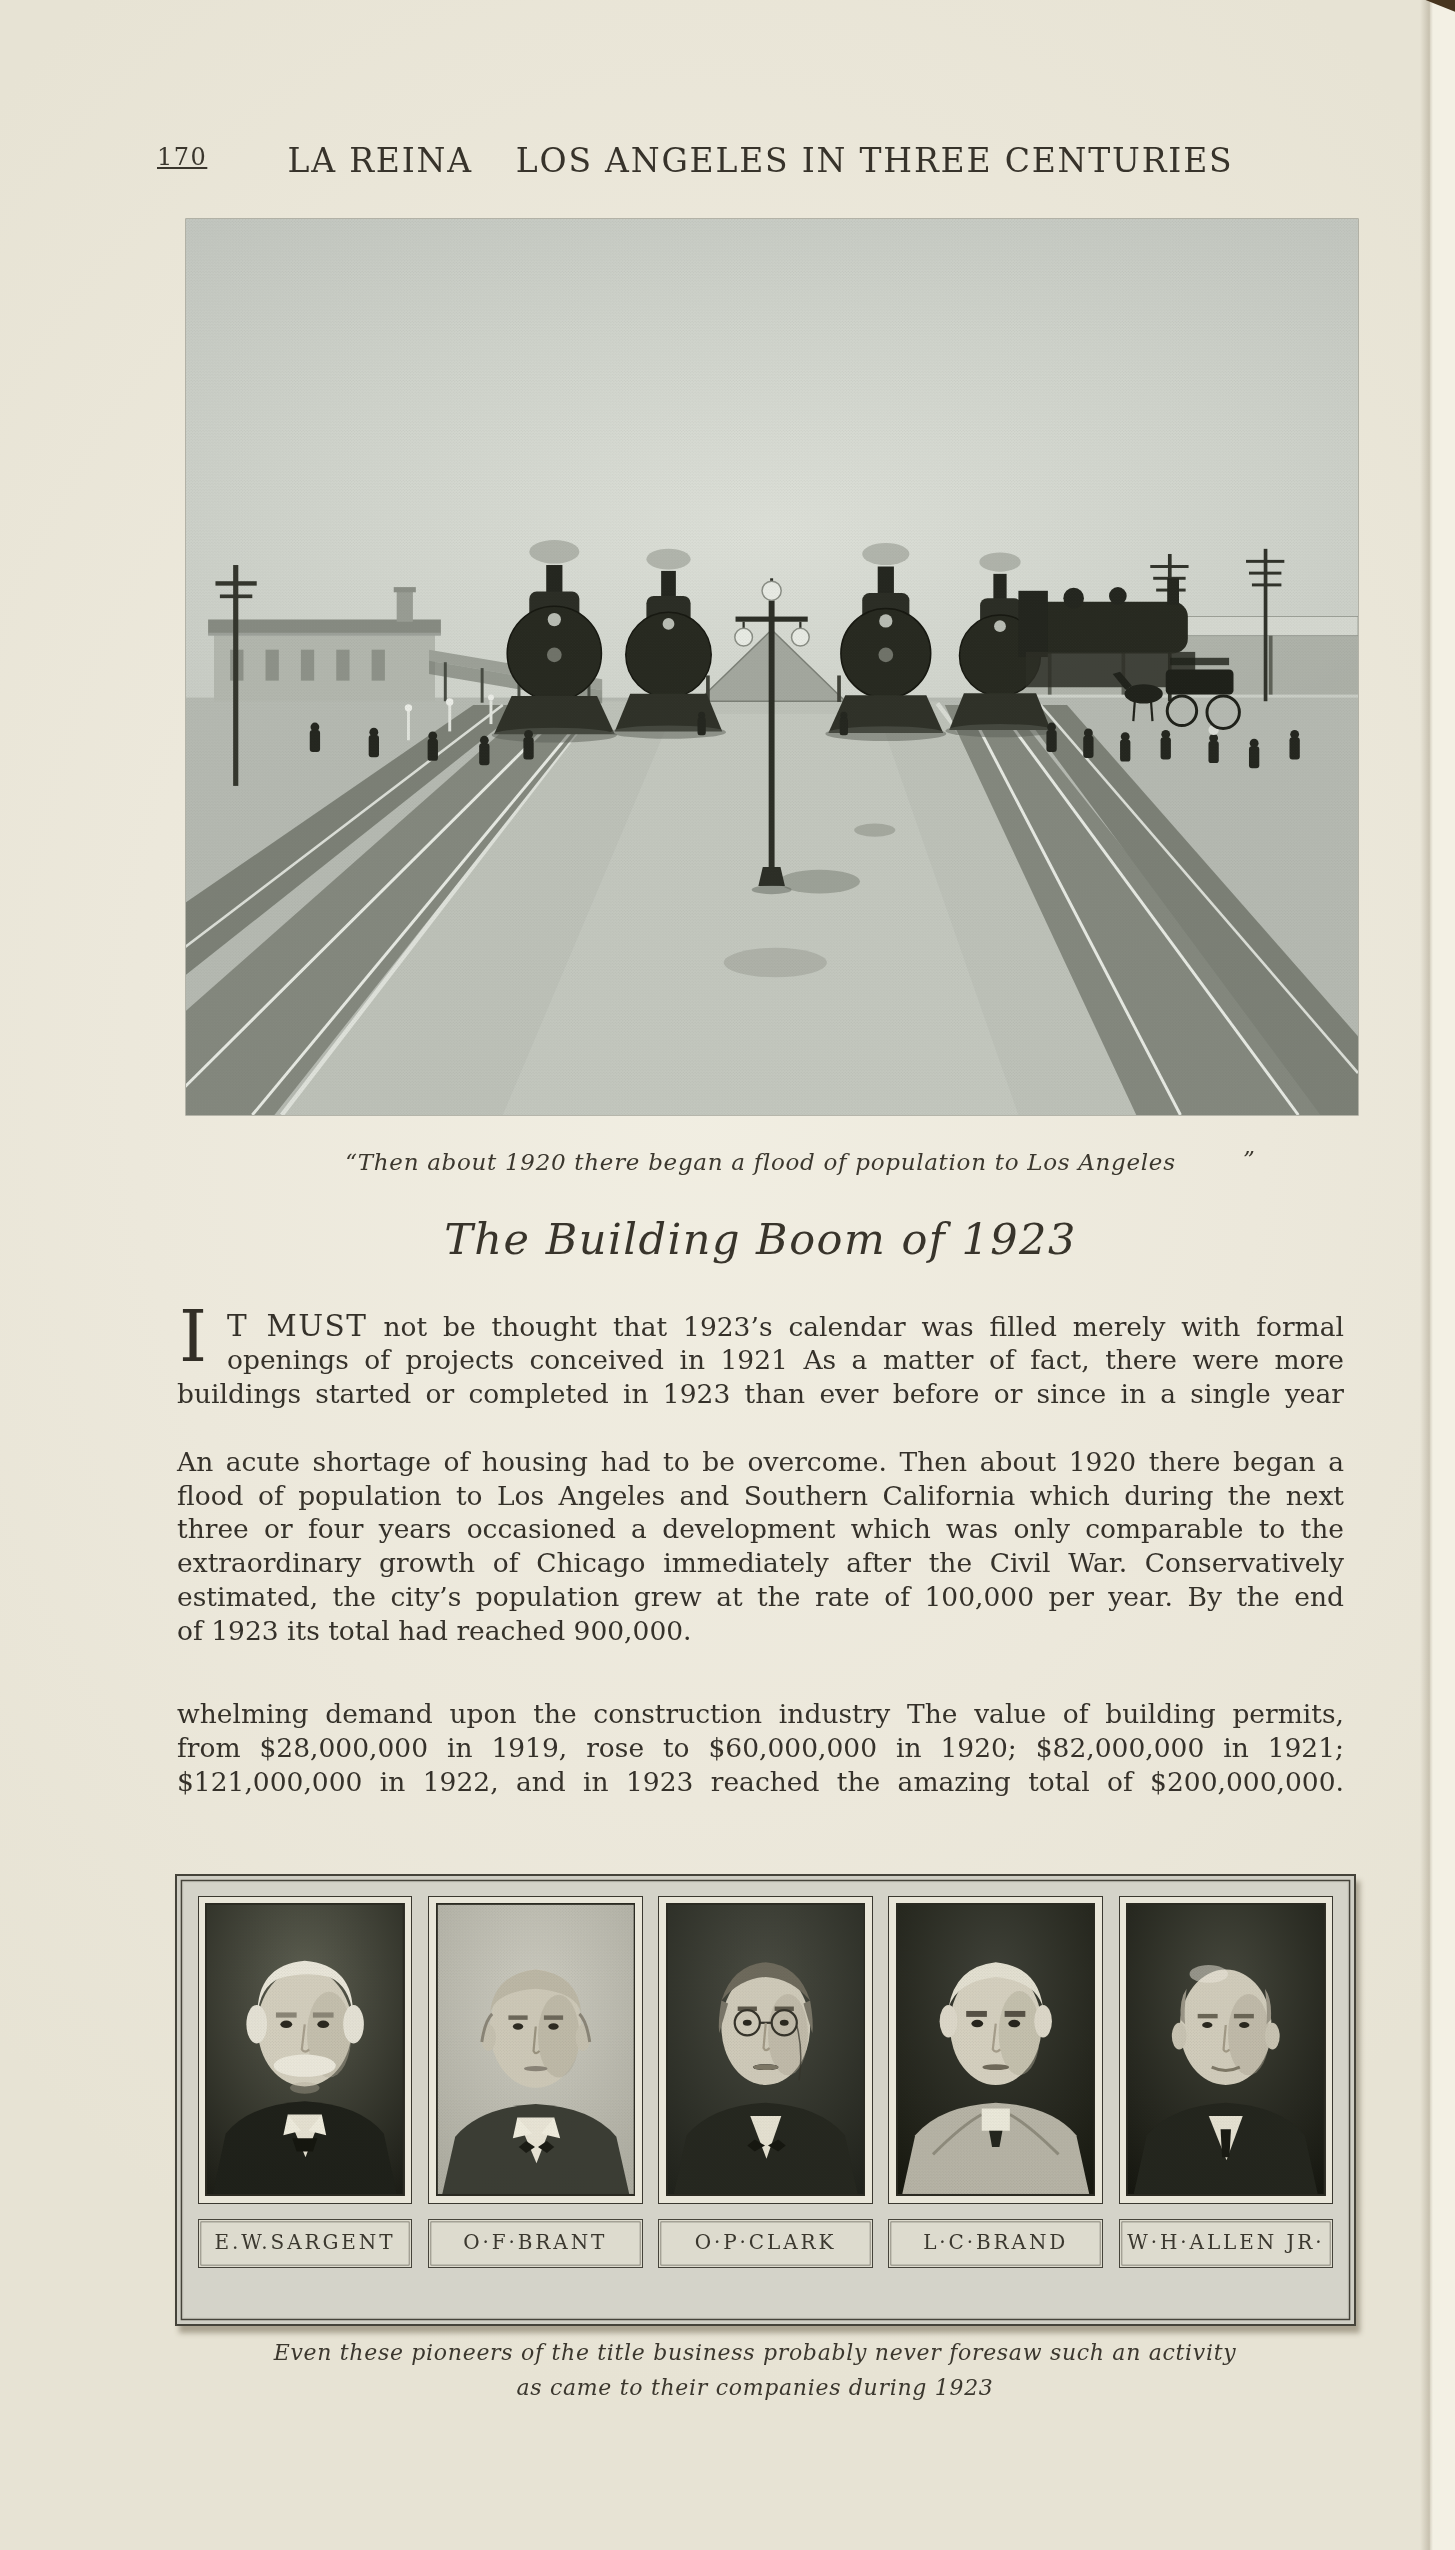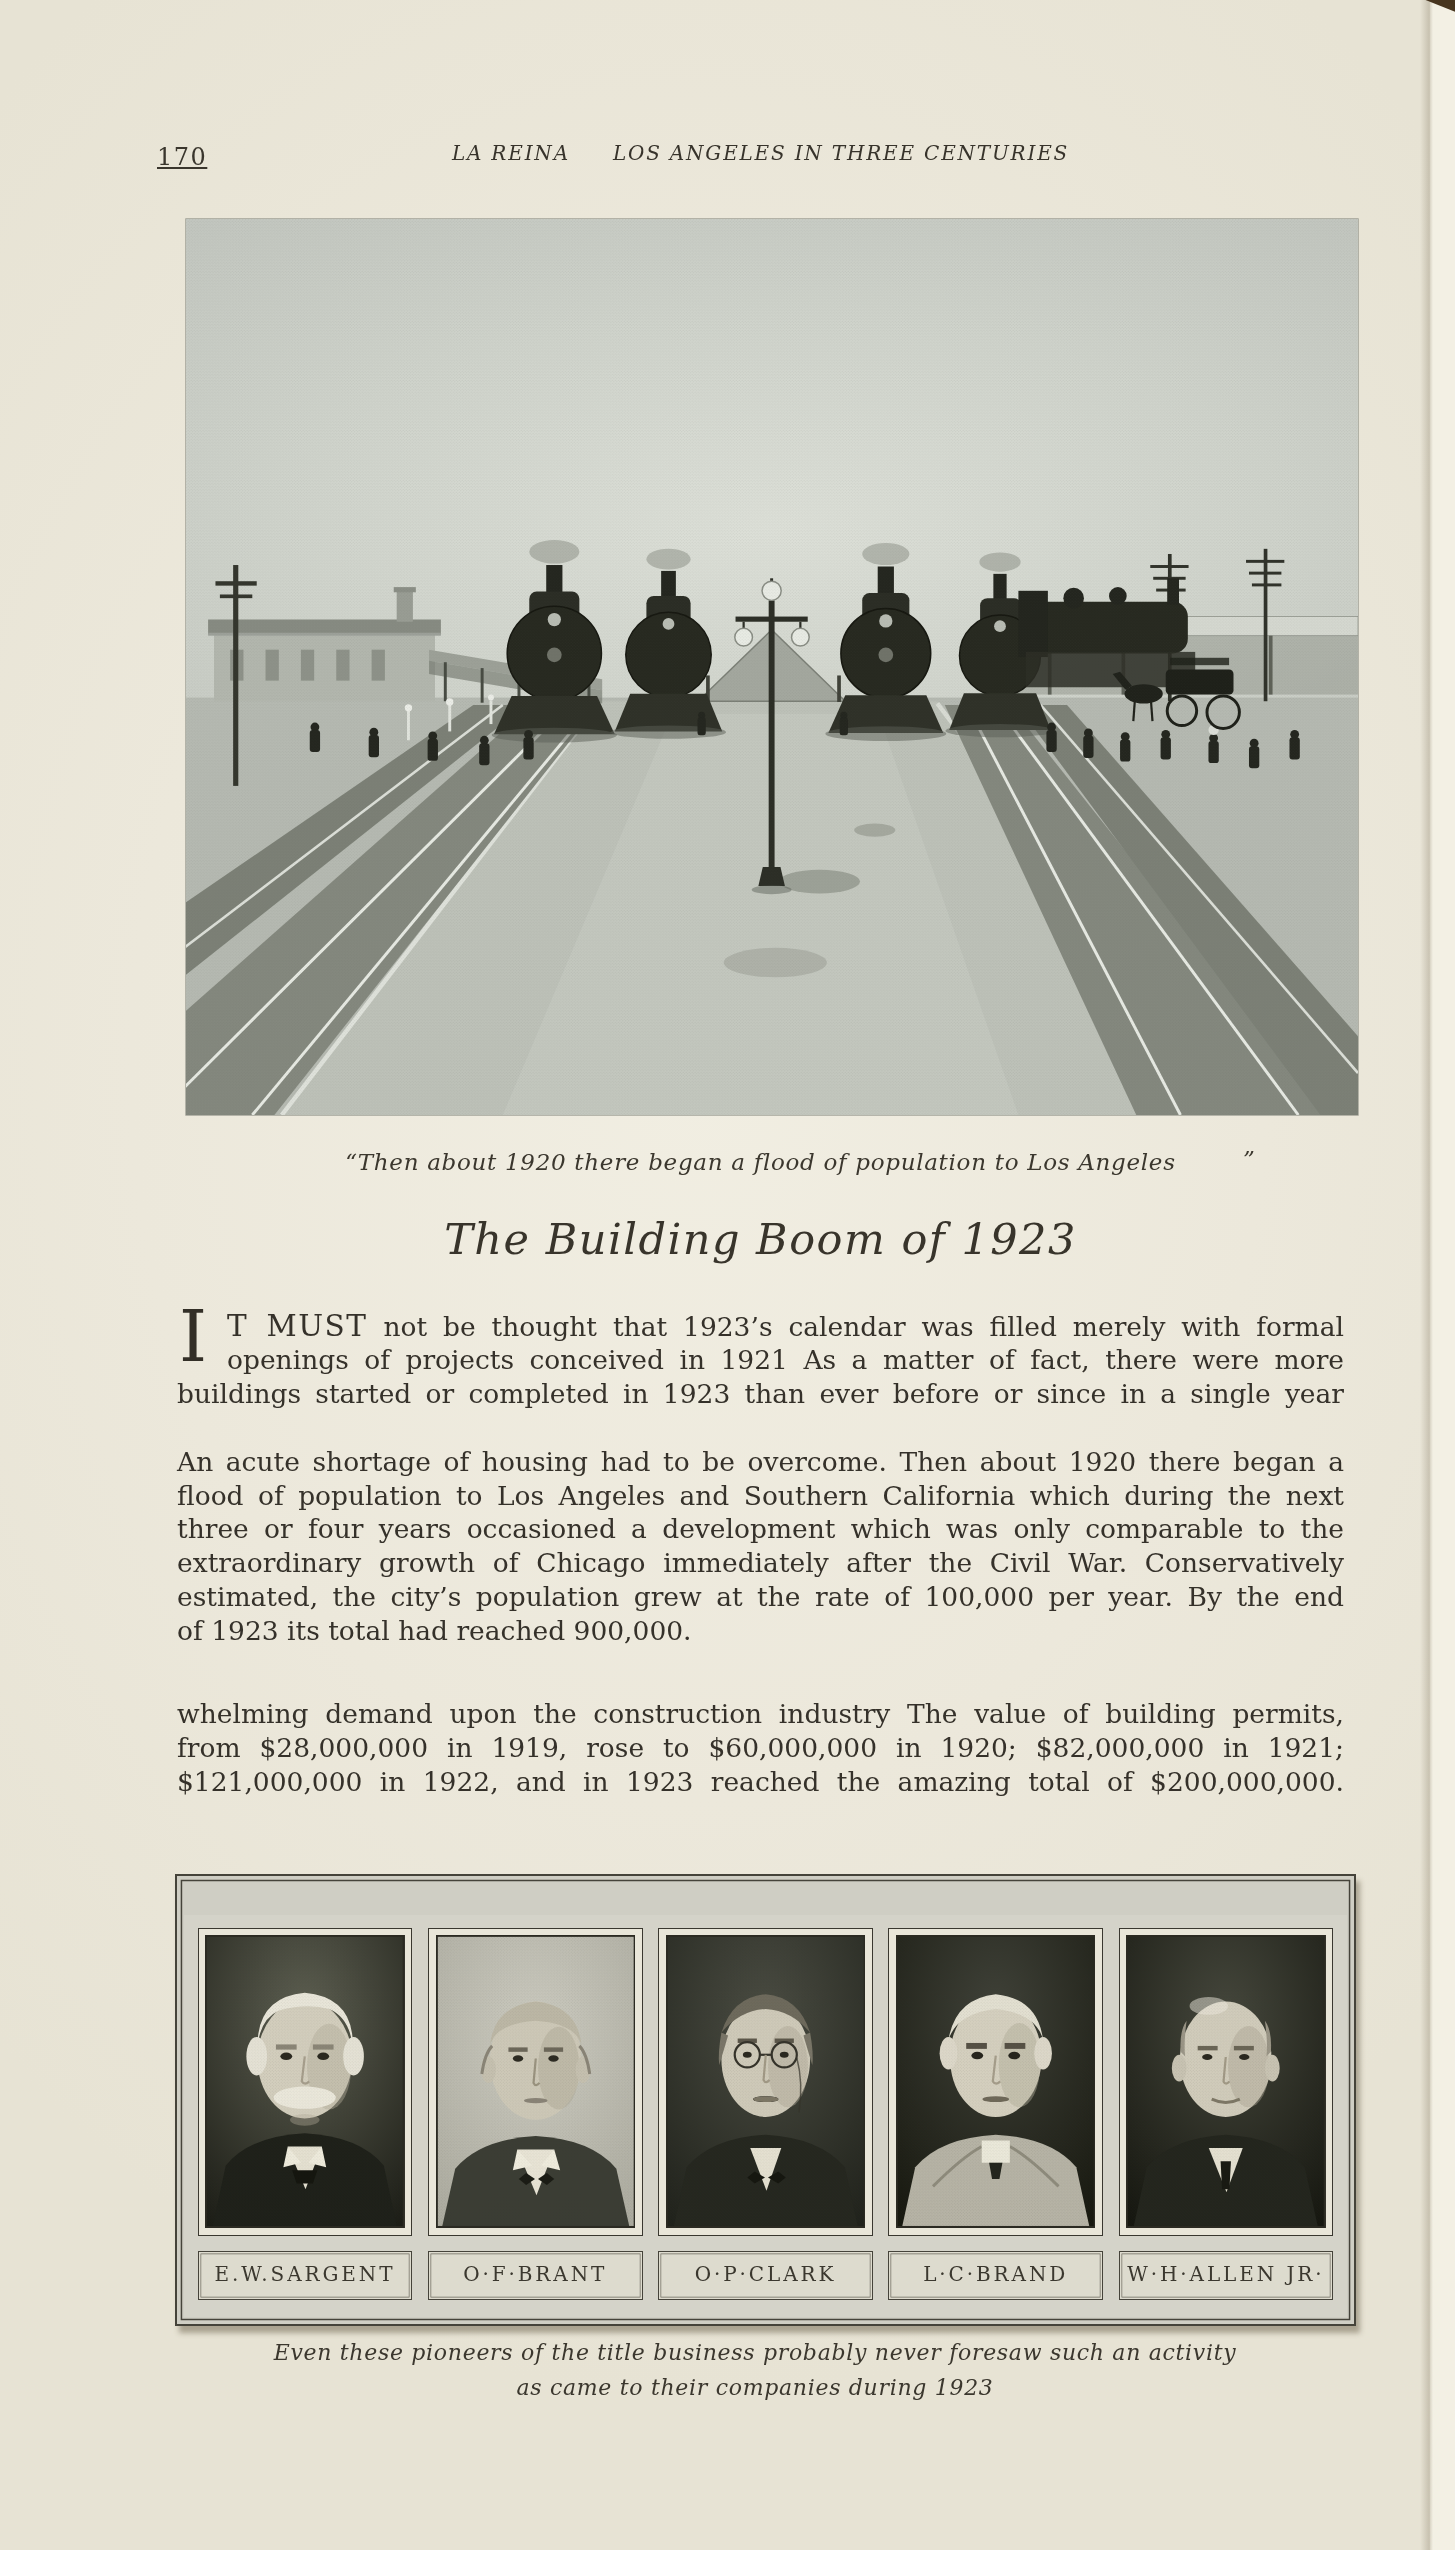--- a/index.html
+++ b/index.html
@@ -29,23 +29,22 @@
     background:#47351f;
     clip-path:polygon(8% 0,100% 0,100% 100%);
   }
   
   .pagenum{
     position:absolute;left:157px;top:143px;
     font-size:24px;letter-spacing:1.5px;color:#3a362d;text-decoration:underline;
   }
   .htitle{
     position:absolute;left:177px;top:141px;width:1167px;
-    text-align:center;font-size:20px;letter-spacing:1.8px;color:#37332b;
+    text-align:center;font-size:33px;letter-spacing:1.8px;color:#37332b;
     white-space:nowrap;
-    font-style:italic;
   }
   .htitle .hgap{display:inline-block;width:43px;}
   
   .photo{
     position:absolute;left:186px;top:219px;width:1172px;height:896px;
     box-shadow:0 0 0 0.7px rgba(90,94,86,.55);
     background:#c9cdc6;
   }
   .photo svg{display:block;width:1172px;height:896px;}
   
@@ -84,21 +83,21 @@
     background:#cfcec4;
     border:2.9px solid #45433a;
     box-sizing:border-box;
     box-shadow:3.7px 6.6px 5.2px rgba(95,84,62,.45), inset 0 0 0 3.7px #cfcec4, inset 0 0 0 5.2px #45433a;
   }
   .panel-inner{
     position:absolute;left:7.4px;top:7.4px;right:7.4px;bottom:7.4px;
     background:#d4d3c9;
     background-image:radial-gradient(rgba(140,138,125,.35) 14%, transparent 15%);
     background-size:3.7px 3.7px;
-    display:flex;gap:15.5px;padding:12.5px 13.3px;box-sizing:border-box;margin-top:32px;
+    display:flex;gap:15.5px;padding:12.5px 13.3px;box-sizing:border-box;
   }
   .pcol{flex:1;display:flex;flex-direction:column;}
   .pframe{
     border:1.5px solid #3a3830;background:#e9e6d9;padding:6.6px;
     height:308px;box-sizing:border-box;
   }
   .pframe svg{display:block;width:100%;height:100%;}
   .plate{
     margin-top:14.7px;height:49px;box-sizing:border-box;
     background:#dddbce;border:1.5px solid #45433a;

